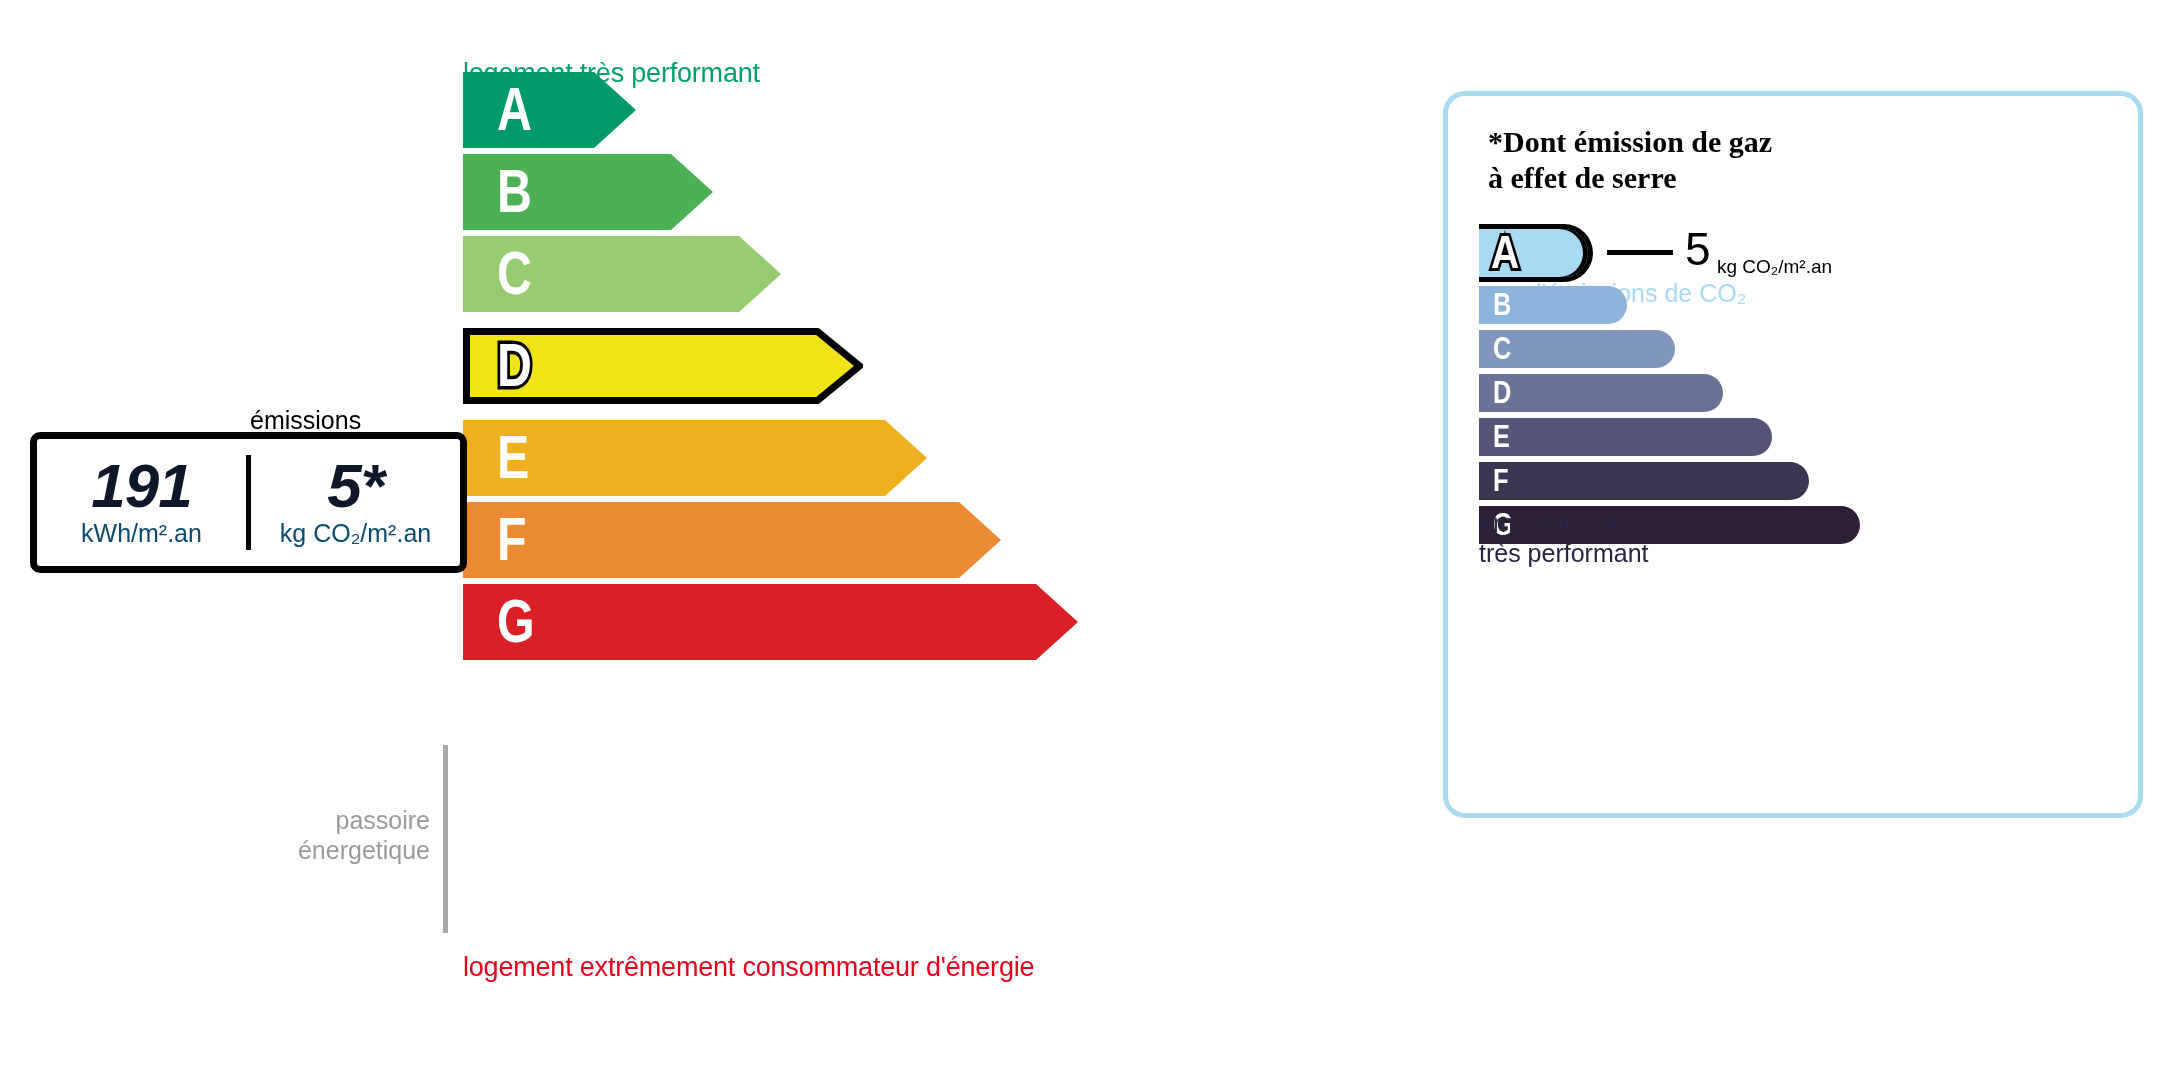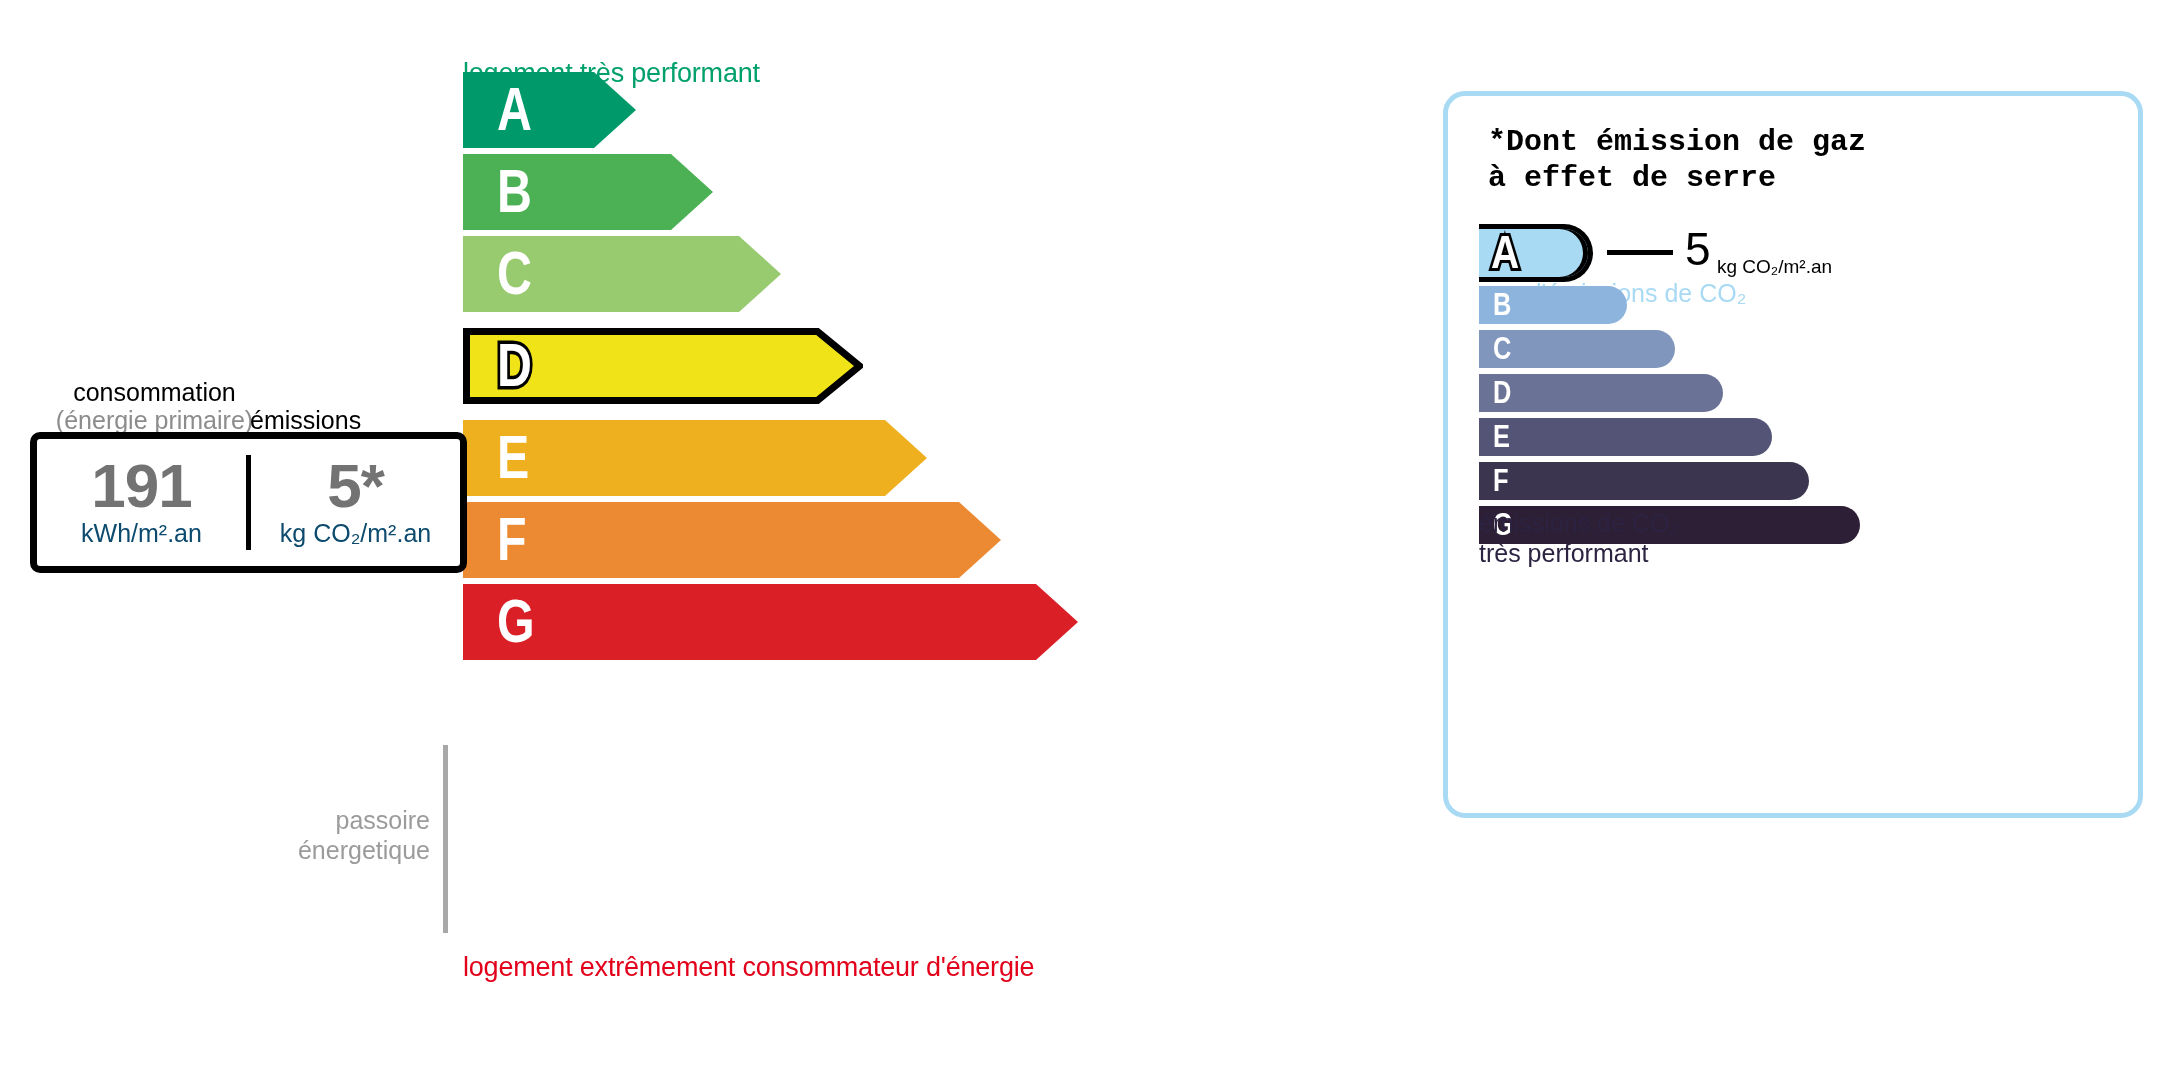--- a/index.html
+++ b/index.html
@@ -106,22 +106,23 @@
   .vb-sep {
     width: 5px;
     background: #000000;
     margin: 16px 0;
     flex: 0 0 5px;
   }
   .vb-num {
     font-size: 62px;
     font-weight: bold;
     line-height: 0.95;
-    color: #737373;
+    color: #0f172a;
     letter-spacing: -1px;
+    font-style: italic;
   }
   .vb-unit {
     font-size: 25px;
     color: #0c4a6e;
     margin-top: 4px;
     white-space: nowrap;
   }
 
   .label-consommation {
     position: absolute;
@@ -174,21 +175,21 @@
     box-sizing: border-box;
     background: #ffffff;
   }
   #co2-title {
     position: absolute;
     left: 40px; top: 28px;
     font-size: 30px;
     font-weight: bold;
     color: #000;
     line-height: 1.2;
-    font-family: Liberation Mono, monospace;
+    font-family: Liberation Serif, serif;
   }
   #co2-top-caption {
     position: absolute;
     left: 31px; top: 183px;
     font-size: 25px;
     color: #a9daf4;
     white-space: nowrap;
   }
   #co2-bottom-caption {
     position: absolute;
@@ -334,24 +335,20 @@
     </div>
 
   <div class="bottom-caption">logement extrêmement consommateur d'énergie</div>
 
   <div id="passoire-line"></div>
   <div id="passoire-label">
     <span>passoire</span><br>
     <span>énergetique</span>
   </div>
 
-  <div class="label-consommation">
-    <span>consommation</span><br>
-    <span class="sub">(énergie primaire)</span>
-  </div>
   <div class="label-emissions">émissions</div>
 
   <div id="value-box">
     <div class="vb-cell">
       <div class="vb-num">191</div>
       <div class="vb-unit">kWh/m².an</div>
     </div>
     <div class="vb-sep"></div>
     <div class="vb-cell">
       <div class="vb-num">5*</div>

